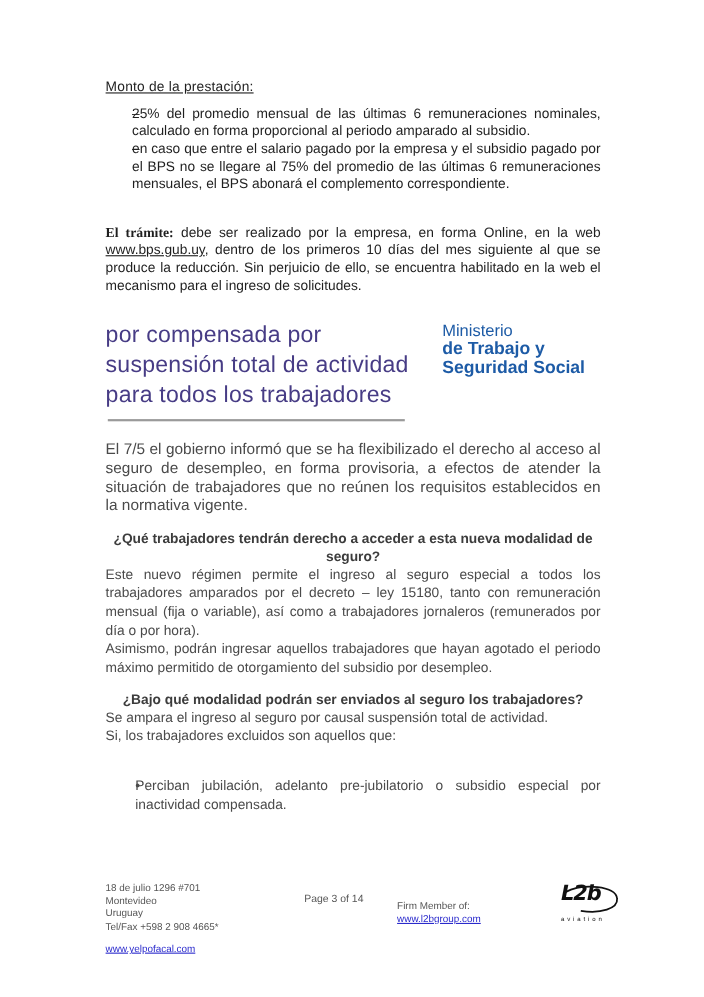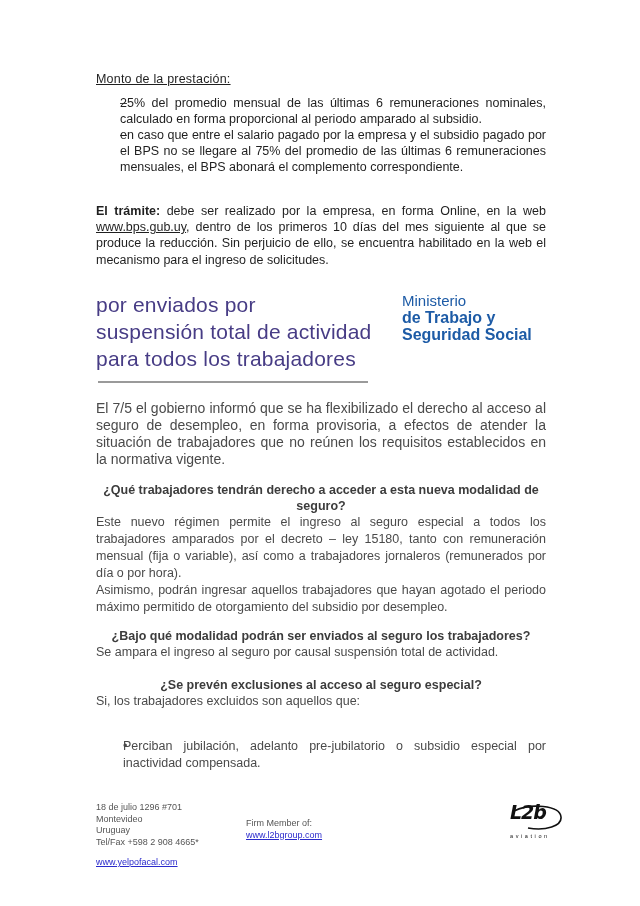--- a/index.html
+++ b/index.html
@@ -34,21 +34,21 @@
   .dash-item .txt {
     flex: 1;
     font-size: 12.5px; line-height: 16px;
     text-align: justify; color: #1f1f1f;
   }
   .para-tramite {
     margin-top: 28px;
     font-size: 12.5px; line-height: 16.2px;
     text-align: justify; color: #1f1f1f;
   }
-  .para-tramite .bold { font-weight: bold; }
+  .para-tramite .bold { font-weight: bold; font-family: Liberation Serif, serif; }
   .para-tramite .inline-link { text-decoration: underline; color: #1f1f1f; }
 
   
   .header-row { margin-top: 23px; position: relative; }
   .article-title {
     font-size: 21px; line-height: 27px;
     font-weight: 400; letter-spacing: .2px;
     white-space: nowrap;
   }
   .title-rule {
@@ -138,21 +138,21 @@
       <div class="dash-item">
         <span class="marker">–</span>
         <span class="txt">en caso que entre el salario pagado por la empresa y el subsidio pagado por el BPS no se llegare al 75% del promedio de las últimas 6 remuneraciones mensuales, el BPS abonará el complemento correspondiente.</span>
       </div>
     </div>
 
     <p class="para-tramite"><span class="bold">El trámite:</span><span> debe ser realizado por la empresa, en forma Online, en la web </span><span class="inline-link">www.bps.gub.uy</span><span>, dentro de los primeros 10 días del mes siguiente al que se produce la reducción. Sin perjuicio de ello, se encuentra habilitado en la web el mecanismo para el ingreso de solicitudes.</span></p>
 
     <div class="header-row">
       <div class="article-title" style="color: rgb(71, 60, 133);">
-        <div>por enviados por</div>
+        <div>por compensada por</div>
         <div>suspensión total de actividad</div>
         <div>para todos los trabajadores</div>
       </div>
       <div class="title-rule"></div>
       <div class="ministry-logo" style="color: rgb(29, 91, 166);">
         <div class="l1">Ministerio</div>
         <div class="l2">de Trabajo y</div>
         <div class="l3">Seguridad Social</div>
       </div>
     </div>
@@ -160,41 +160,41 @@
     <div class="body-text">
       <p class="p-intro">El 7/5 el gobierno informó que se ha flexibilizado el derecho al acceso al seguro de desempleo, en forma provisoria, a efectos de atender la situación de trabajadores que no reúnen los requisitos establecidos en la normativa vigente.</p>
 
       <p class="q q1">¿Qué trabajadores tendrán derecho a acceder a esta nueva modalidad de seguro?</p>
       <p class="p-answer">Este nuevo régimen permite el ingreso al seguro especial a todos los trabajadores amparados por el decreto – ley 15180, tanto con remuneración mensual (fija o variable), así como a trabajadores jornaleros (remunerados por día o por hora).</p>
       <p class="p-answer">Asimismo, podrán ingresar aquellos trabajadores que hayan agotado el periodo máximo permitido de otorgamiento del subsidio por desempleo.</p>
 
       <p class="q q2">¿Bajo qué modalidad podrán ser enviados al seguro los trabajadores?</p>
       <p class="p-answer">Se ampara el ingreso al seguro por causal suspensión total de actividad.</p>
 
-      <p class="q q3">¿Se prevén exclusiones al acceso al seguro especial?</p>
       <p class="p-answer">Si, los trabajadores excluidos son aquellos que:</p>
 
       <div class="bullet-list">
         <div class="bullet-item">
           <span class="marker">•</span>
           <span class="txt">Perciban jubilación, adelanto pre-jubilatorio o subsidio especial por inactividad compensada.</span>
         </div>
       </div>
     </div>
 
   </div>
 
   <div class="footer">
     <div class="f-col1">
       <div>18 de julio 1296 #701</div>
       <div>Montevideo</div>
       <div>Uruguay</div>
       <div>Tel/Fax +598 2 908 4665*</div>
       <a href="#" class="f-website">www.yelpofacal.com</a>
     </div>
+    <div class="f-col2">Page 3 of 14</div>
     <div class="f-col3">
       <div>Firm Member of:</div>
       <a href="#">www.l2bgroup.com</a>
     </div>
     <div class="f-col4">
       <div class="l2b-logo">
         <svg class="l2b-swoosh" width="60" height="38" viewBox="0 0 60 38">
           <path d="M10 7 C 26 -1, 56 1, 57 13 C 58 22, 42 27, 24 24" stroke="#111" fill="none" stroke-width="1.6"></path>
         </svg>
         <span class="l2b-text">L2b</span>

